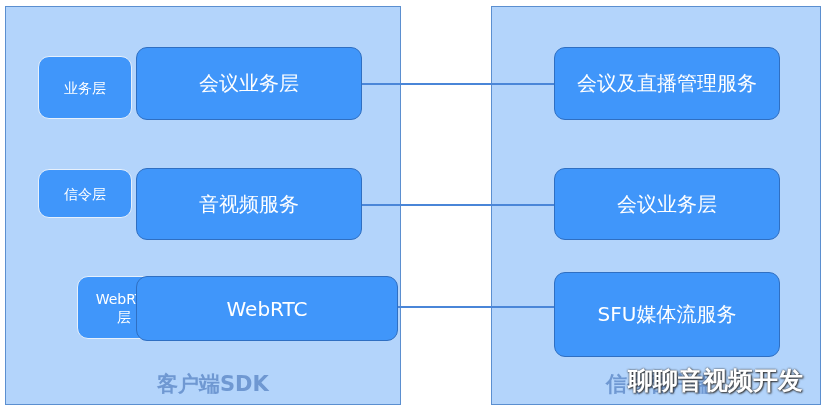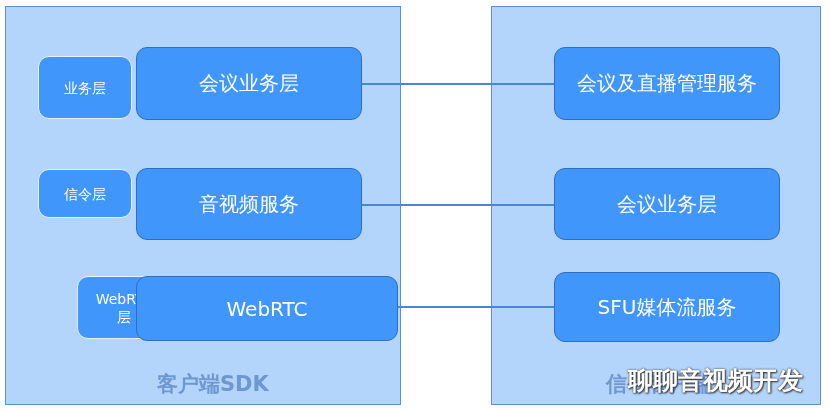--- a/index.html
+++ b/index.html
@@ -43,20 +43,20 @@
 <div class="box main" style="left:136px;top:276px;width:262px;height:65px;">
     <span>WebRTC</span>
   </div>
 
 <div class="box main" style="left:554px;top:47px;width:226px;height:73px;justify-content:center;">
     <span>会议及直播管理服务</span>
   </div>
 <div class="box main" style="left:554px;top:168px;width:226px;height:72px;">
     <span>会议业务层</span>
   </div>
-<div class="box main" style="left:554px;top:272px;width:226px;height:70px;">
+<div class="box main" style="left:554px;top:272px;width:226px;height:85px;">
     <span>SFU媒体流服务</span>
   </div>
 
 <div class="panel-label" style="left:143px;top:370px;">客户端SDK</div>
 <div class="panel-label" style="left:592px;top:370px;">信令客户端</div>
 
 <div class="watermark" style="left:628px;top:364px;">聊聊音视频开发</div>
 
 </body></html>

